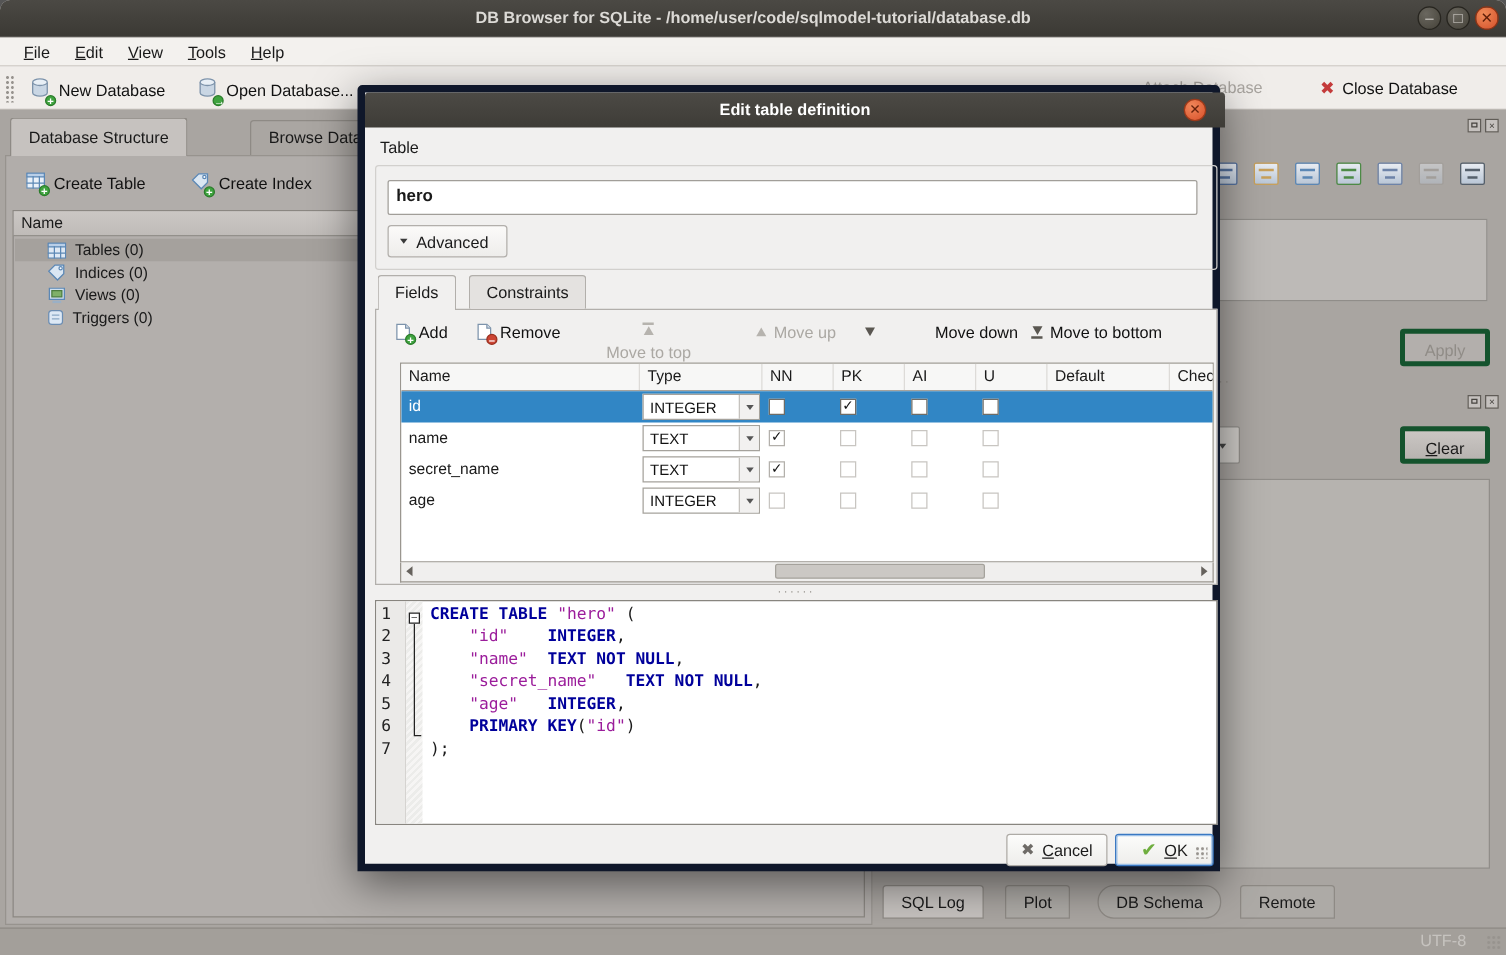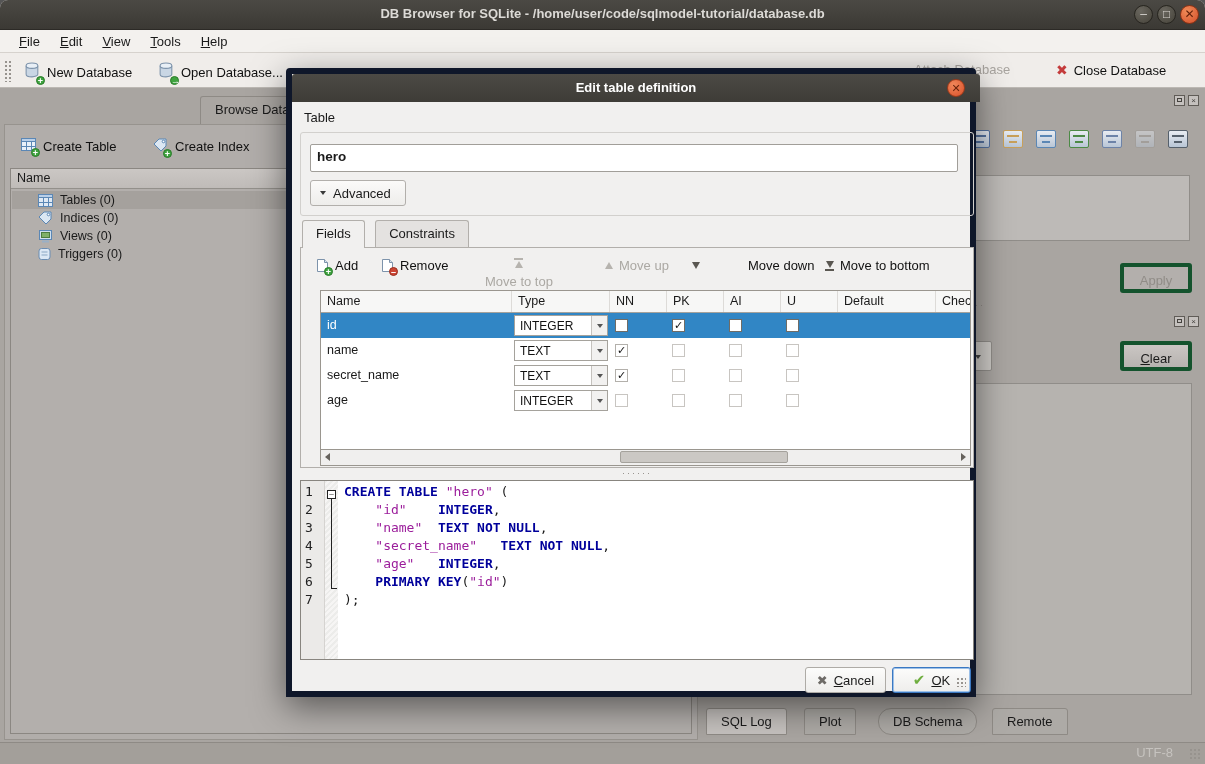--- a/index.html
+++ b/index.html
@@ -168,20 +168,21 @@
     <div class="tbbtn disabled abs" style="left:908px;top:5px;">
       <span>Attach Database</span>
     </div>
     <div class="tbbtn abs" style="left:1050px;top:5px;">
       <span style="color:#c43b3b;font-weight:bold;font-size:14px;">✖</span>
       <span>Close Database</span>
     </div>
   </div>
 
   <div id="centralpanel" class="abs"></div>
+  <div class="maintab active abs" style="left:8px;"><span>Database Structure</span></div>
   <div class="maintab abs" style="left:200px;z-index:2;"><span>Browse Data</span></div>
 
   <div class="flatbtn abs" style="left:14px;top:134px;z-index:2;">
     <span class="iconwrap">
       <svg width="15" height="13" viewBox="0 0 15 13">
           <rect x="0.5" y="0.5" width="14" height="12" fill="#eaf1f9" stroke="#5b87b5"></rect>
           <rect x="0.5" y="0.5" width="14" height="3" fill="#b9cfe8" stroke="#5b87b5"></rect>
           <line x1="5.5" y1="3" x2="5.5" y2="13" stroke="#5b87b5"></line>
           <line x1="10.5" y1="3" x2="10.5" y2="13" stroke="#5b87b5"></line>
           <line x1="0" y1="8.5" x2="15" y2="8.5" stroke="#5b87b5"></line>

